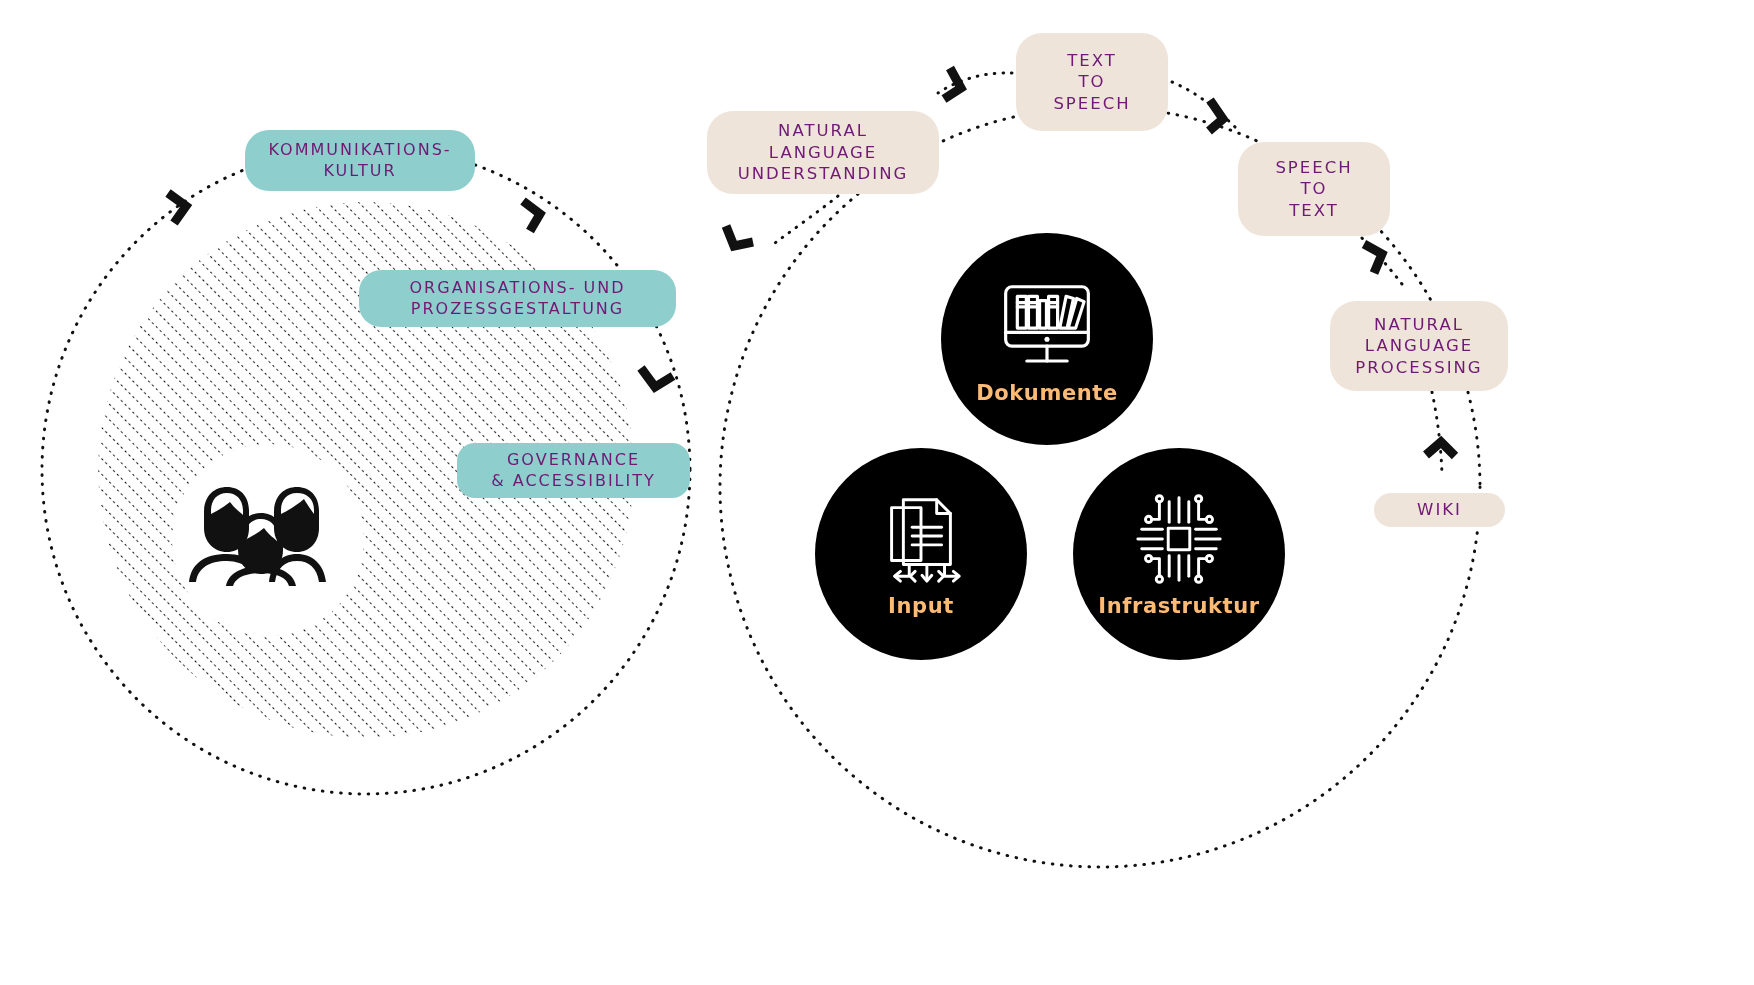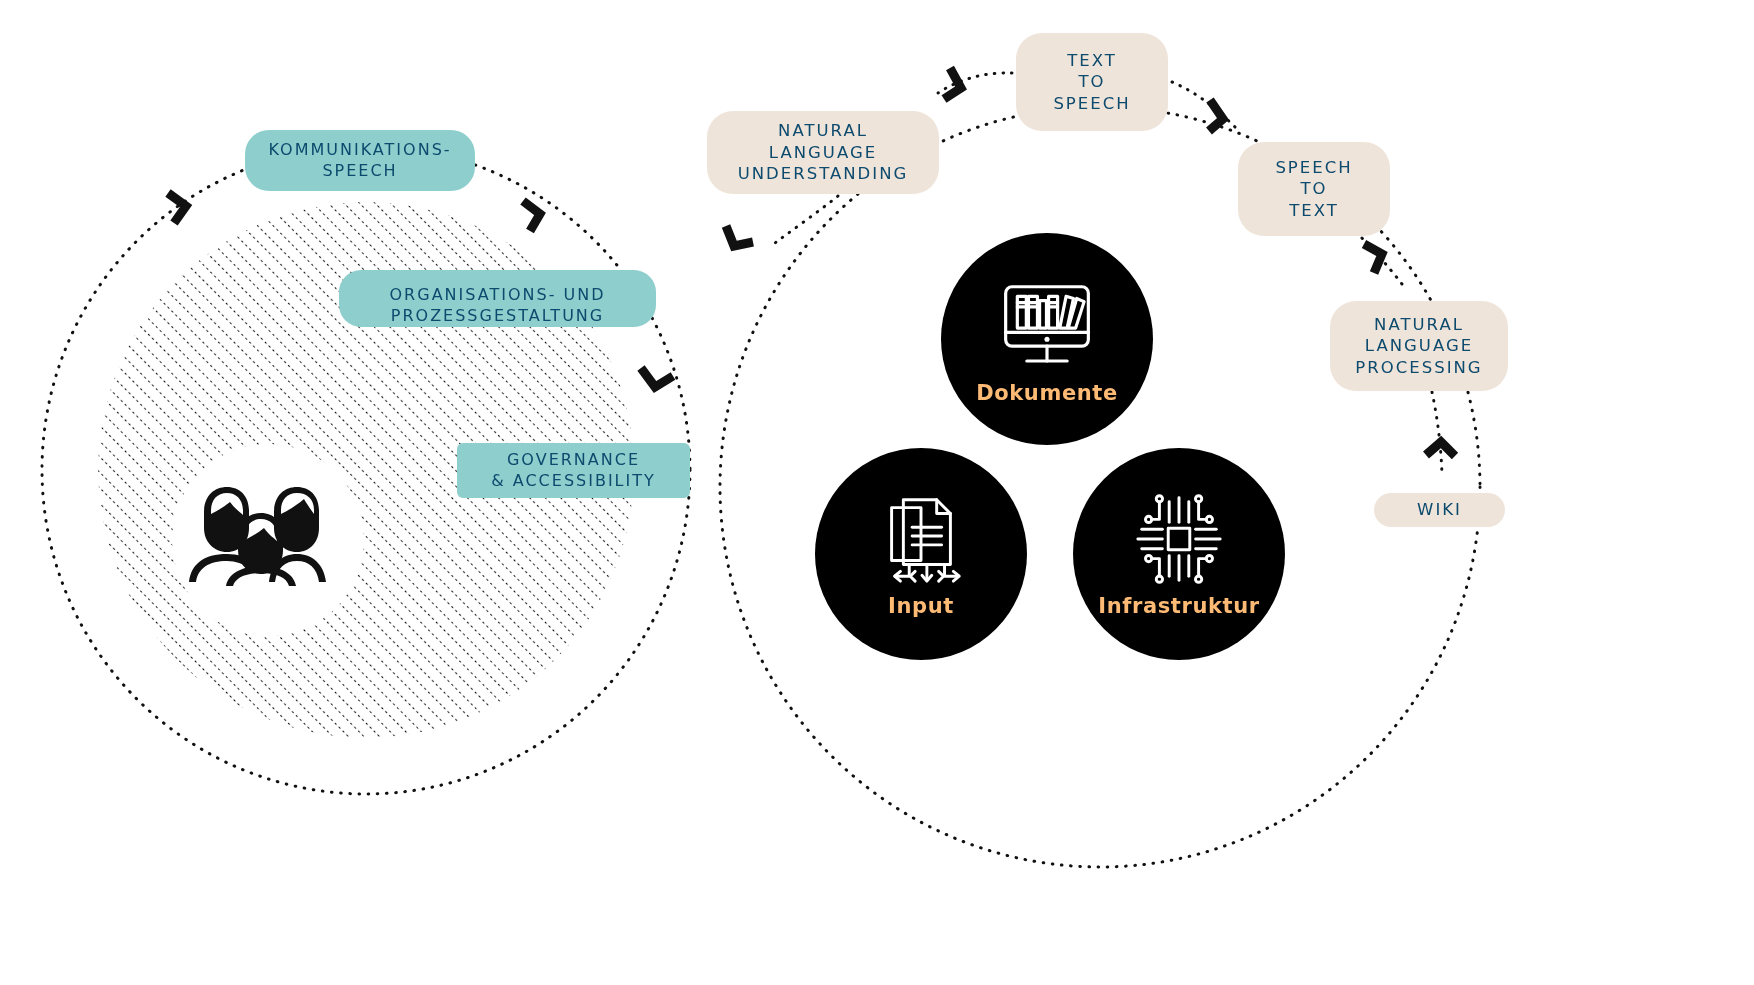--- a/index.html
+++ b/index.html
@@ -4,28 +4,28 @@
 <style>
   html,body{margin:0;padding:0;background:#ffffff;}
   body{width:1754px;height:985px;position:relative;overflow:hidden;
        font-family:"DejaVu Sans","Liberation Sans",sans-serif;}
   .stage{position:absolute;inset:0;width:1754px;height:985px;}
   svg.layer{position:absolute;left:0;top:0;width:1754px;height:985px;overflow:visible;}
 
   
   .chip{position:absolute;display:flex;align-items:center;justify-content:center;
         text-align:center;border-radius:26px;box-sizing:border-box;
-        letter-spacing:2.0px;color:#0c4a6e;line-height:1.30;}
+        letter-spacing:2.0px;color:#701a75;line-height:1.30;}
   .chip.teal{background:#8ecfcd;}
   .chip.sand{background:#efe4da;}
   .chip span{display:block;white-space:pre-line;}
 
   #chip-kommunikation{left:245px;top:130px;width:230px;height:61px;font-size:16px;border-radius:24px;}
-  #chip-organisation {left:339px;top:270px;width:317px;height:57px;font-size:16px;border-radius:22px;align-items:flex-end;}
-  #chip-governance   {left:457px;top:443px;width:233px;height:55px;font-size:16px;border-radius:6px;}
+  #chip-organisation {left:359px;top:270px;width:317px;height:57px;font-size:16px;border-radius:22px;}
+  #chip-governance   {left:457px;top:443px;width:233px;height:55px;font-size:16px;border-radius:18px;}
 
   #chip-nlu   {left:707px;top:111px;width:232px;height:83px;font-size:16.5px;border-radius:26px;}
   #chip-tts   {left:1016px;top:33px;width:152px;height:98px;font-size:16.5px;border-radius:26px;}
   #chip-stt   {left:1238px;top:142px;width:152px;height:94px;font-size:16.5px;border-radius:26px;}
   #chip-nlp   {left:1330px;top:301px;width:178px;height:90px;font-size:16.5px;border-radius:26px;}
   #chip-wiki  {left:1374px;top:493px;width:131px;height:34px;font-size:16.5px;border-radius:24px;}
 
   
   .disc{position:absolute;border-radius:50%;background:#000000;
         display:flex;flex-direction:column;align-items:center;justify-content:center;}
@@ -115,21 +115,21 @@
                  M59 62 C65 59 72 55 78 50 C83 57 89 61 91 63 L91 59
                  C91 47 84 41 75 41 C65 41 59 48 59 59 Z"></path>
         <path d="M40 108 C42 96 55 88 75 88 C95 88 108 96 110 108 L103 108
                  C101 100 91 95 75 95 C59 95 49 100 47 108 Z"></path>
       </g>
     </svg>
   </div>
 
   <div class="chip teal" id="chip-kommunikation">
     <span>KOMMUNIKATIONS-
-SPEECH</span>
+KULTUR</span>
   </div>
 
   <div class="chip teal" id="chip-organisation">
     <span>ORGANISATIONS- UND
 PROZESSGESTALTUNG</span>
   </div>
 
   <div class="chip teal" id="chip-governance">
     <span>GOVERNANCE
 &amp; ACCESSIBILITY</span>

